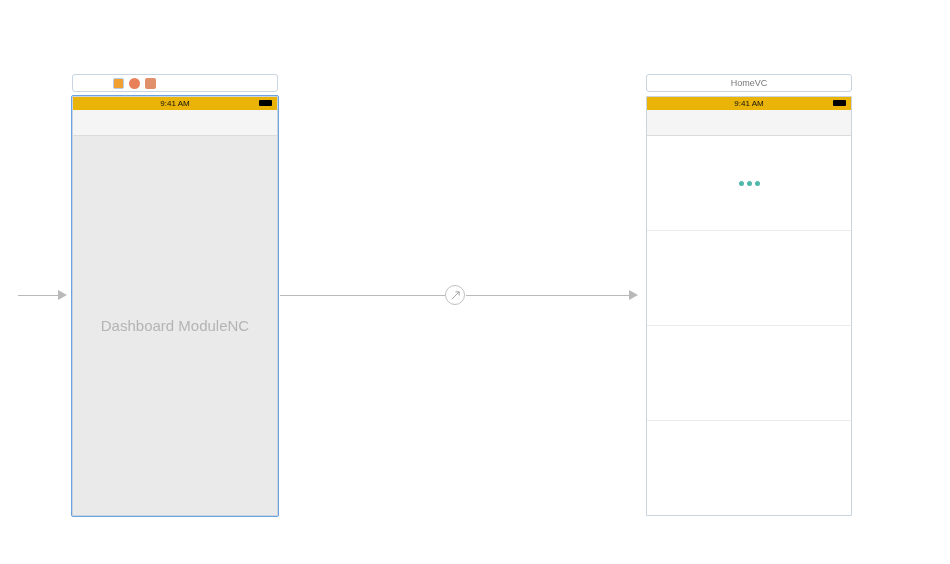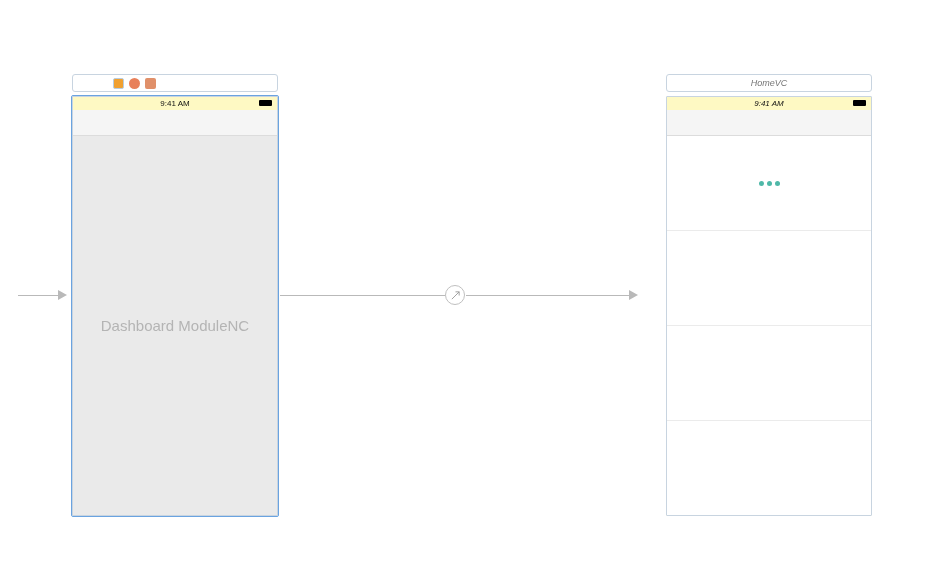--- a/index.html
+++ b/index.html
@@ -52,21 +52,21 @@
       background: #e8805a;
       border-radius: 50%;
     }
     .icon-sq {
       background: #e0906a;
       border-radius: 2px;
     }
     .phone-screen {
       width: 206px;
       height: 420px;
-      background: #fef9c3;
+      background: #eab308;
       border: 1px solid #c8d4e0;
       position: relative;
       border-radius: 1px;
     }
     .phone-screen.selected {
       outline: 1px solid #6aa3e0;
     }
     .status-bar {
       height: 13px;
       background: transparent;
@@ -192,21 +192,21 @@
 <div class="segue-circle" style="left:445px; top:285px;">
   <svg viewBox="0 0 12 12">
     <line x1="2" y1="10" x2="10" y2="2" stroke="#999" stroke-width="1"></line>
     <line x1="6" y1="2" x2="10" y2="2" stroke="#999" stroke-width="1"></line>
     <line x1="10" y1="2" x2="10" y2="6" stroke="#999" stroke-width="1"></line>
   </svg>
 </div>
 <div class="arrow-line" style="left:466px; top:295px; width:165px;"></div>
 <div class="arrow-head" style="left:629px; top:290px;"></div>
 
-<div class="scene" style="left:666px; top:74px;font-style:italic;">
+<div class="scene" style="left:646px; top:74px;">
   <div class="scene-header">
     <span>HomeVC</span>
   </div>
   <div class="phone-screen">
     <div class="status-bar">
       <span>9:41 AM</span>
       <span class="battery"></span>
     </div>
     <div class="nav-bar"></div>
     <div class="content-area-home">

